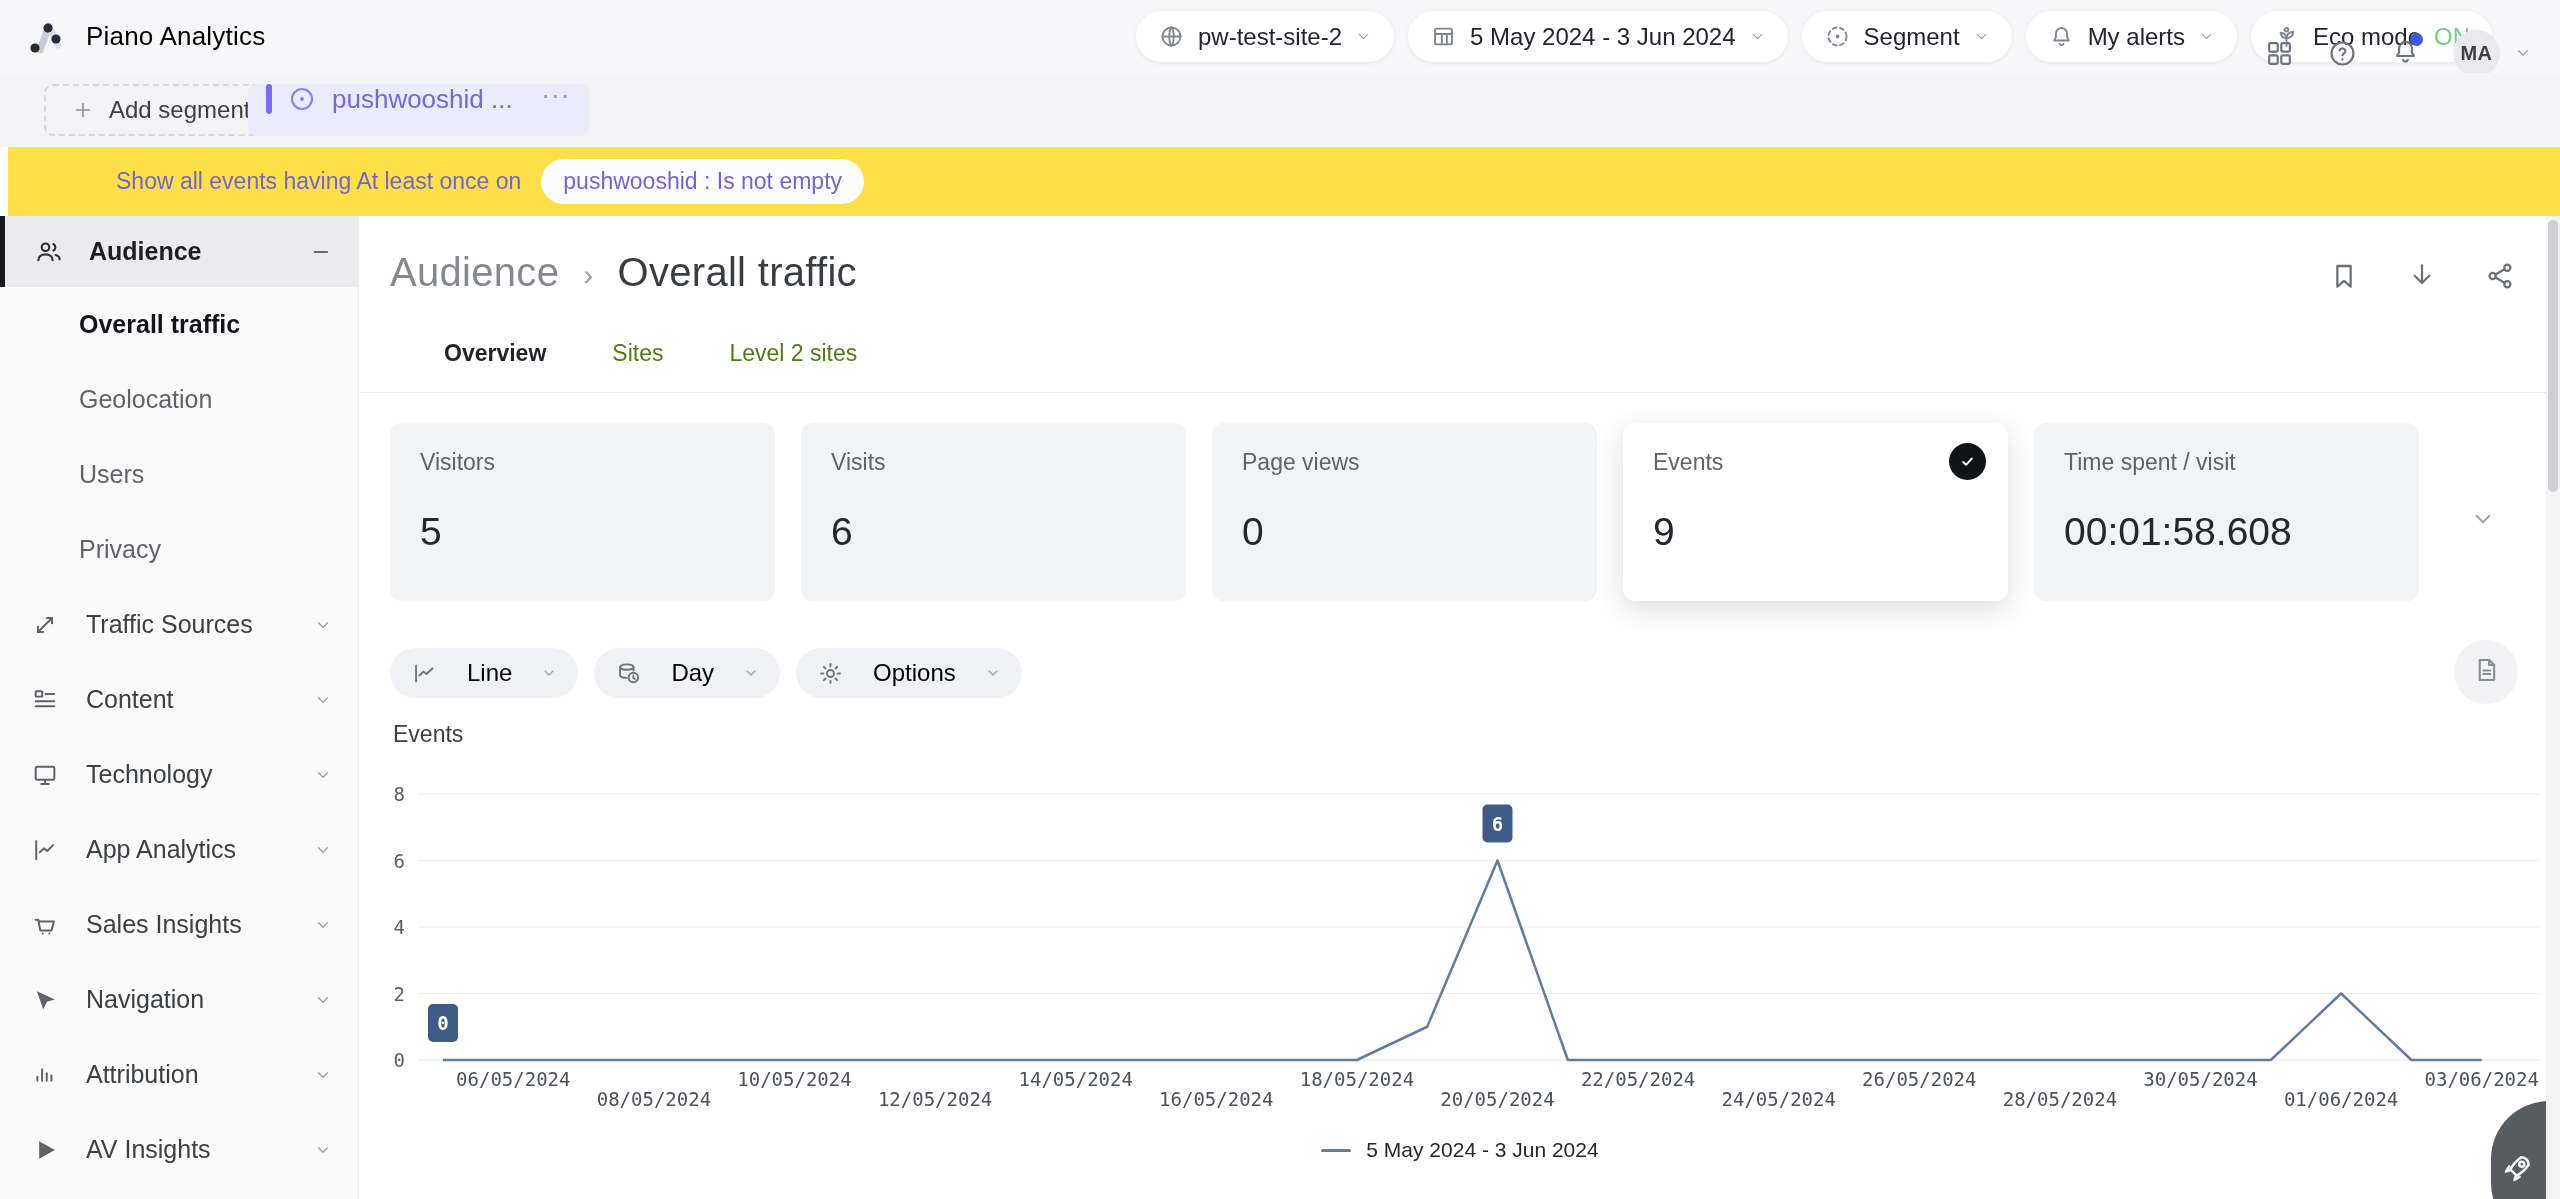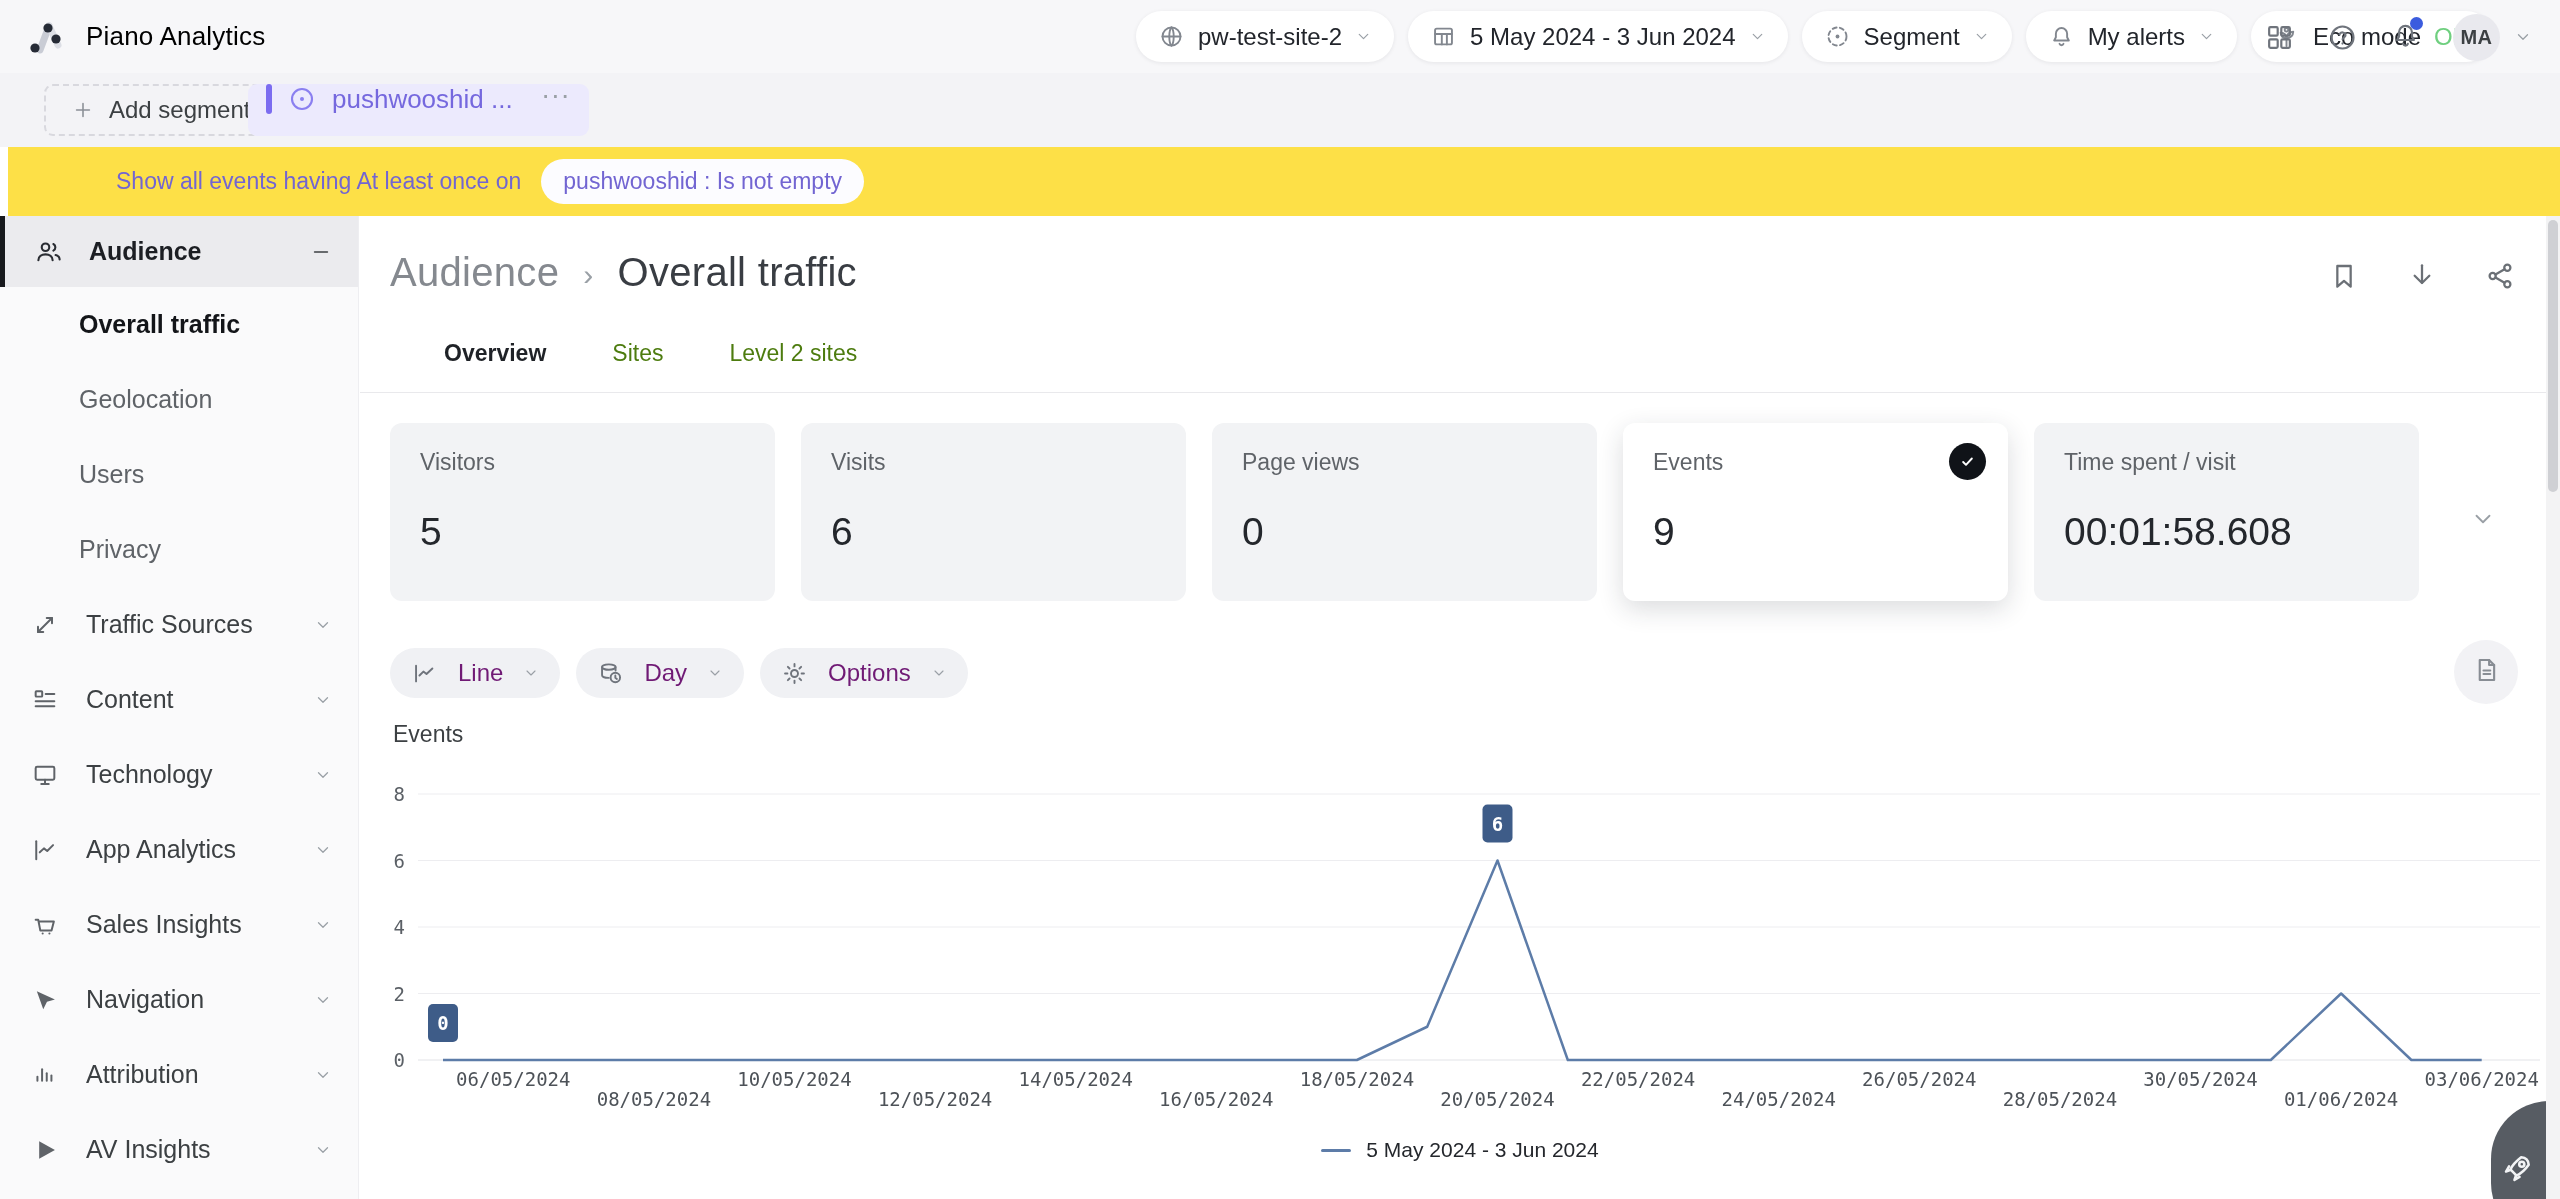--- a/index.html
+++ b/index.html
@@ -11,21 +11,21 @@
   .topbar { position:absolute; left:0; top:0; width:2560px; height:73px; background:#f7f7f9; }
   .brand { position:absolute; left:26px; top:0; height:73px; display:flex; align-items:center; gap:16px; }
   .app-name { font-size:26px; color:#000000; font-weight:500; letter-spacing:.2px; }
   .top-center { position:absolute; left:1136px; top:11px; display:flex; gap:14px; }
   .pill { background:#fff; border-radius:26px; height:51px; display:flex; align-items:center; gap:13px;
           padding:0 22px; box-shadow:0 1px 4px rgba(25,28,40,.08); font-size:24px; color:#22252b; cursor:pointer; }
   .icn { display:inline-flex; color:#82878f; }
   .icn svg { display:block; }
   .chev { display:inline-flex; color:#9aa0a6; }
   .eco-on { color:#6fcf7f; font-weight:500; }
-  .top-right { position:absolute; right:28px; top:12px; height:50px; display:flex; align-items:center; gap:32px; }
+  .top-right { position:absolute; right:28px; top:28px; height:50px; display:flex; align-items:center; gap:32px; }
   .tr-icon { display:inline-flex; color:#6f747c; cursor:pointer; position:relative; }
   .bell-dot { position:absolute; right:-2px; top:-3px; width:13px; height:13px; border-radius:50%; background:#3b5cde; }
   .avatar-wrap { display:flex; align-items:center; gap:14px; cursor:pointer; }
   .avatar { width:47px; height:47px; border-radius:50%; background:#e9e9ee; display:flex; align-items:center;
             justify-content:center; font-size:20px; font-weight:600; color:#3c4043; letter-spacing:.5px; }
 
   
   .segmentbar { position:absolute; left:0; top:73px; width:2560px; height:74px; background:#f3f3f6; }
   .add-seg { position:absolute; left:44px; top:11px; height:52px; border:2px dashed #d8d8de; border-radius:9px;
              display:flex; align-items:center; gap:15px; padding:0 26px; font-size:24px; color:#3c4043;
@@ -77,22 +77,22 @@
   .card { position:relative; width:385px; height:178px; background:#f2f3f5; border-radius:12px; padding:26px 30px; cursor:pointer; }
   .card.selected { background:#fff; box-shadow:0 8px 26px rgba(30,35,48,.16); }
   .card-label { font-size:23px; color:#5f6368; }
   .card-value { font-size:39px; color:#24272c; margin-top:34px; font-weight:400; }
   .card-check { position:absolute; right:22px; top:20px; width:37px; height:37px; border-radius:50%;
                 background:#101318; display:flex; align-items:center; justify-content:center; }
   .cards-chevron { position:absolute; right:64px; top:290px; color:#9aa0a6; display:inline-flex; cursor:pointer; }
 
   
   .controls { position:absolute; left:30px; top:432px; display:flex; gap:16px; }
-  .ctrl-pill { background:#f0f1f4; border-radius:25px; height:50px; display:flex; align-items:center; gap:20px;
-               padding:16px 21px; font-size:24px; color:#701a75; cursor:pointer; }
+  .ctrl-pill { background:#f0f1f4; border-radius:25px; height:50px; display:flex; align-items:center; gap:29px;
+               padding:16px 21px; font-size:24px; color:#000000; cursor:pointer; }
   .ctrl-pill .icn { color:#6f747c; }
   .doc-btn { position:absolute; right:42px; top:424px; width:64px; height:64px; border-radius:50%;
              background:#f2f2f5; display:flex; align-items:center; justify-content:center; color:#888d94; cursor:pointer; }
 
   
   .chart-title { position:absolute; left:33px; top:505px; font-size:23px; color:#3c4043; }
   #chart-svg { position:absolute; left:0; top:540px; }
   .ytick { font-family:"DejaVu Sans Mono", monospace; font-size:19px; fill:#5b6066; }
   .xtick { font-family:"DejaVu Sans Mono", monospace; font-size:19px; fill:#4d5258; }
   .badge-text { font-family:"DejaVu Sans Mono", monospace; font-size:19px; font-weight:bold; fill:#ffffff; }

